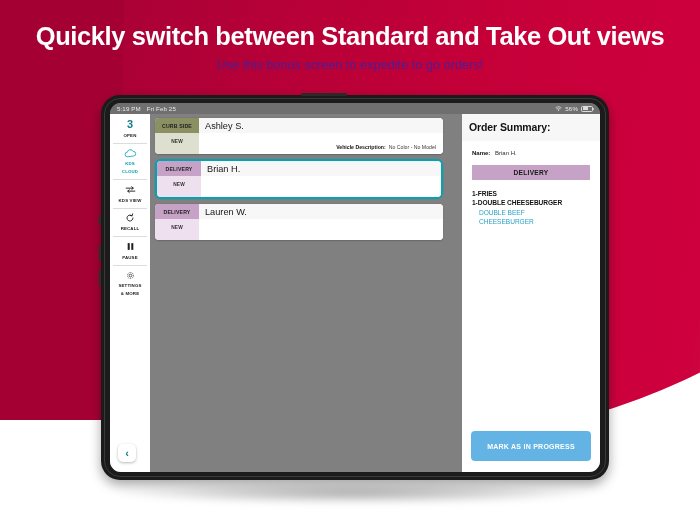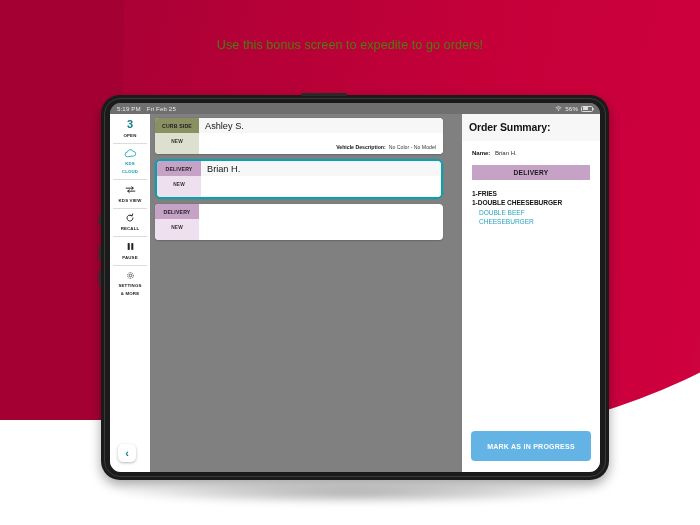--- a/index.html
+++ b/index.html
@@ -51,22 +51,22 @@
   }
   .headline {
     color: #ffffff;
     font-size: 25.5px;
     font-weight: bold;
     letter-spacing: -0.4px;
     line-height: 1.1;
     font-family: "Liberation Sans", sans-serif;
   }
   .subhead {
-    margin-top: 16px;
-    color: #4d7c0f;
+    margin-top: 8px;
+    color: #4c1d95;
     font-size: 12.6px;
     font-weight: normal;
     letter-spacing: 0.05px;
   }
 
   
   .tablet-shadow {
     position: absolute;
     left: 118px; top: 482px;
     width: 470px; height: 22px;
@@ -300,20 +300,21 @@
 </style>
 </head>
 <body>
 
 <div id="stage">
 
   <div class="bg-blob"></div>
   <div class="bg-blob-left"></div>
 
   <div class="headline-wrap">
+    <div class="headline">Quickly switch between Standard and Take Out views</div>
     <div class="subhead">Use this bonus screen to expedite to go orders!</div>
   </div>
 
   <div class="tablet-shadow"></div>
 
   <div class="tablet">
     <div class="tablet-inner-bevel"></div>
     <div class="tablet-btn tb-1"></div>
     <div class="tablet-btn tb-2"></div>
     <div class="tablet-btn tb-3"></div>
@@ -432,20 +433,27 @@
                 <span class="veh-value"></span>
               </div>
             </div>
           </div>
 
           <div class="order-card">
             <div class="tagcol">
               <div class="tag-type tag-delivery">DELIVERY</div>
               <div class="tag-state tag-delivery-new">NEW</div>
             </div>
+            <div class="ordermain">
+              <div class="order-name-row">Lauren W.</div>
+              <div class="order-sub-row">
+                <span class="veh-label"></span>
+                <span class="veh-value"></span>
+              </div>
+            </div>
           </div>
         </div>
 
         <div class="summary">
           <div class="summary-head">Order Summary:</div>
           <div class="summary-body">
             <div class="name-row">
               <span class="name-label">Name:</span>
               <span class="name-value">Brian H.</span>
             </div>

